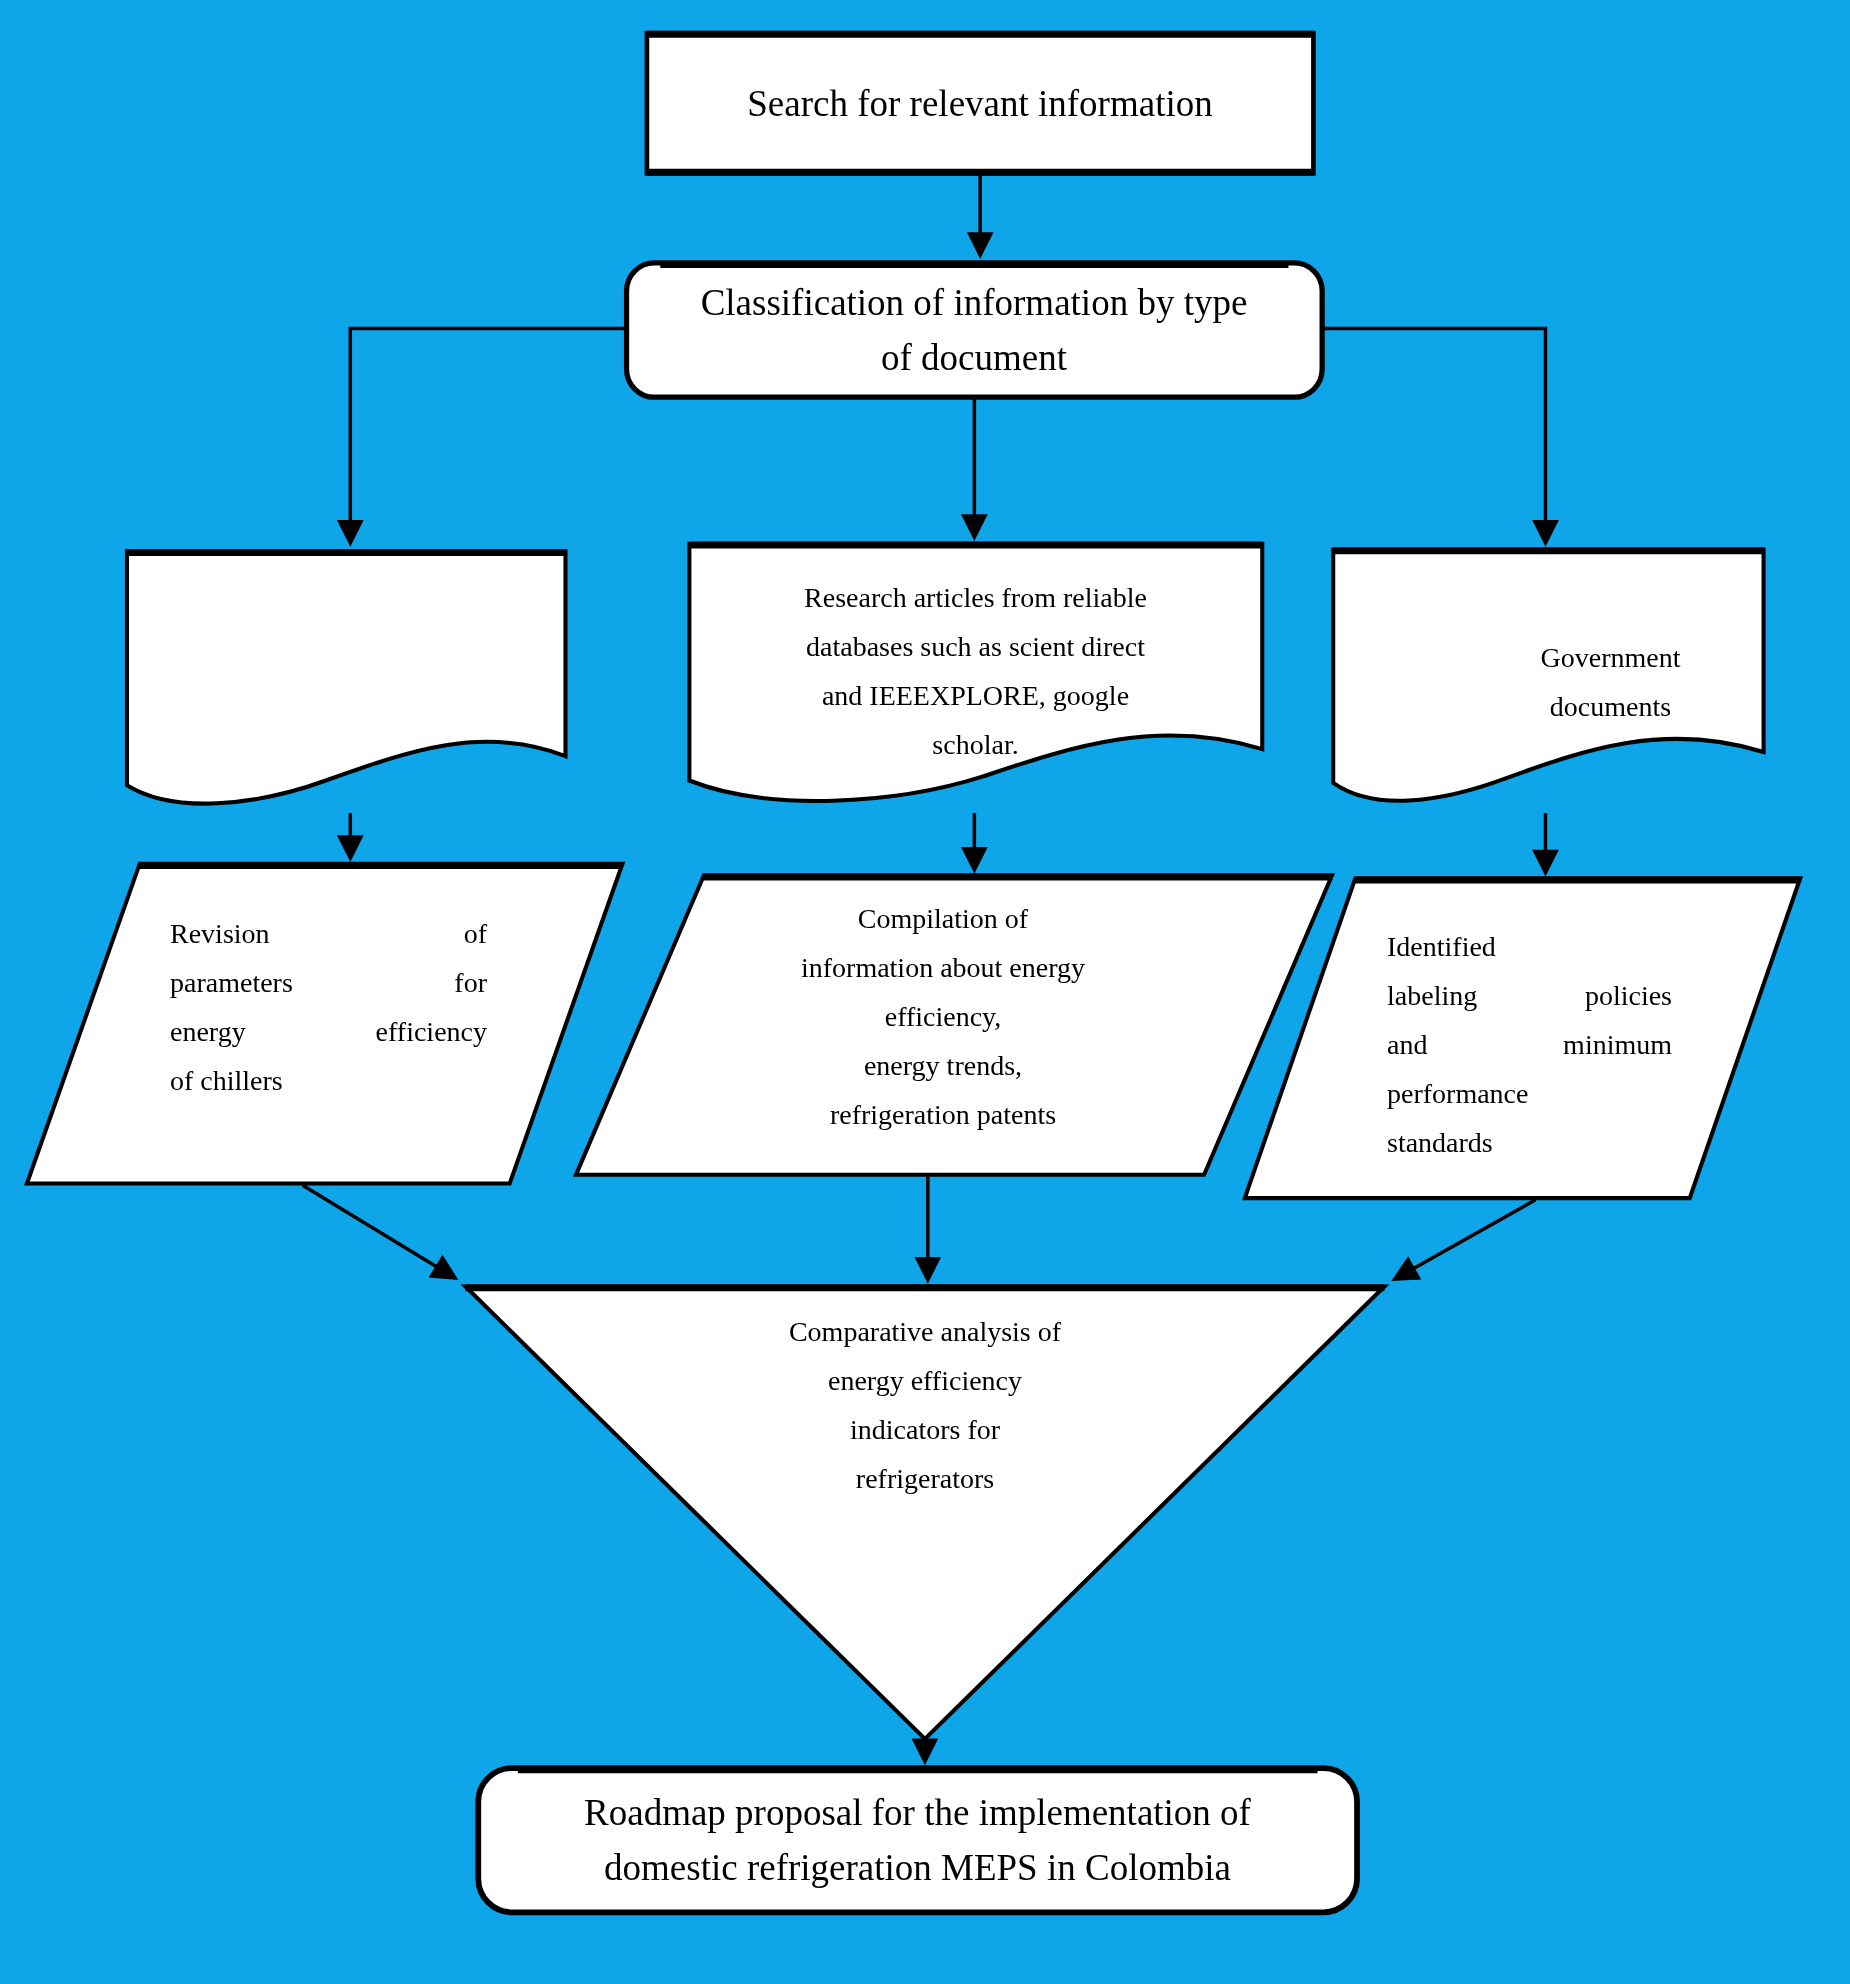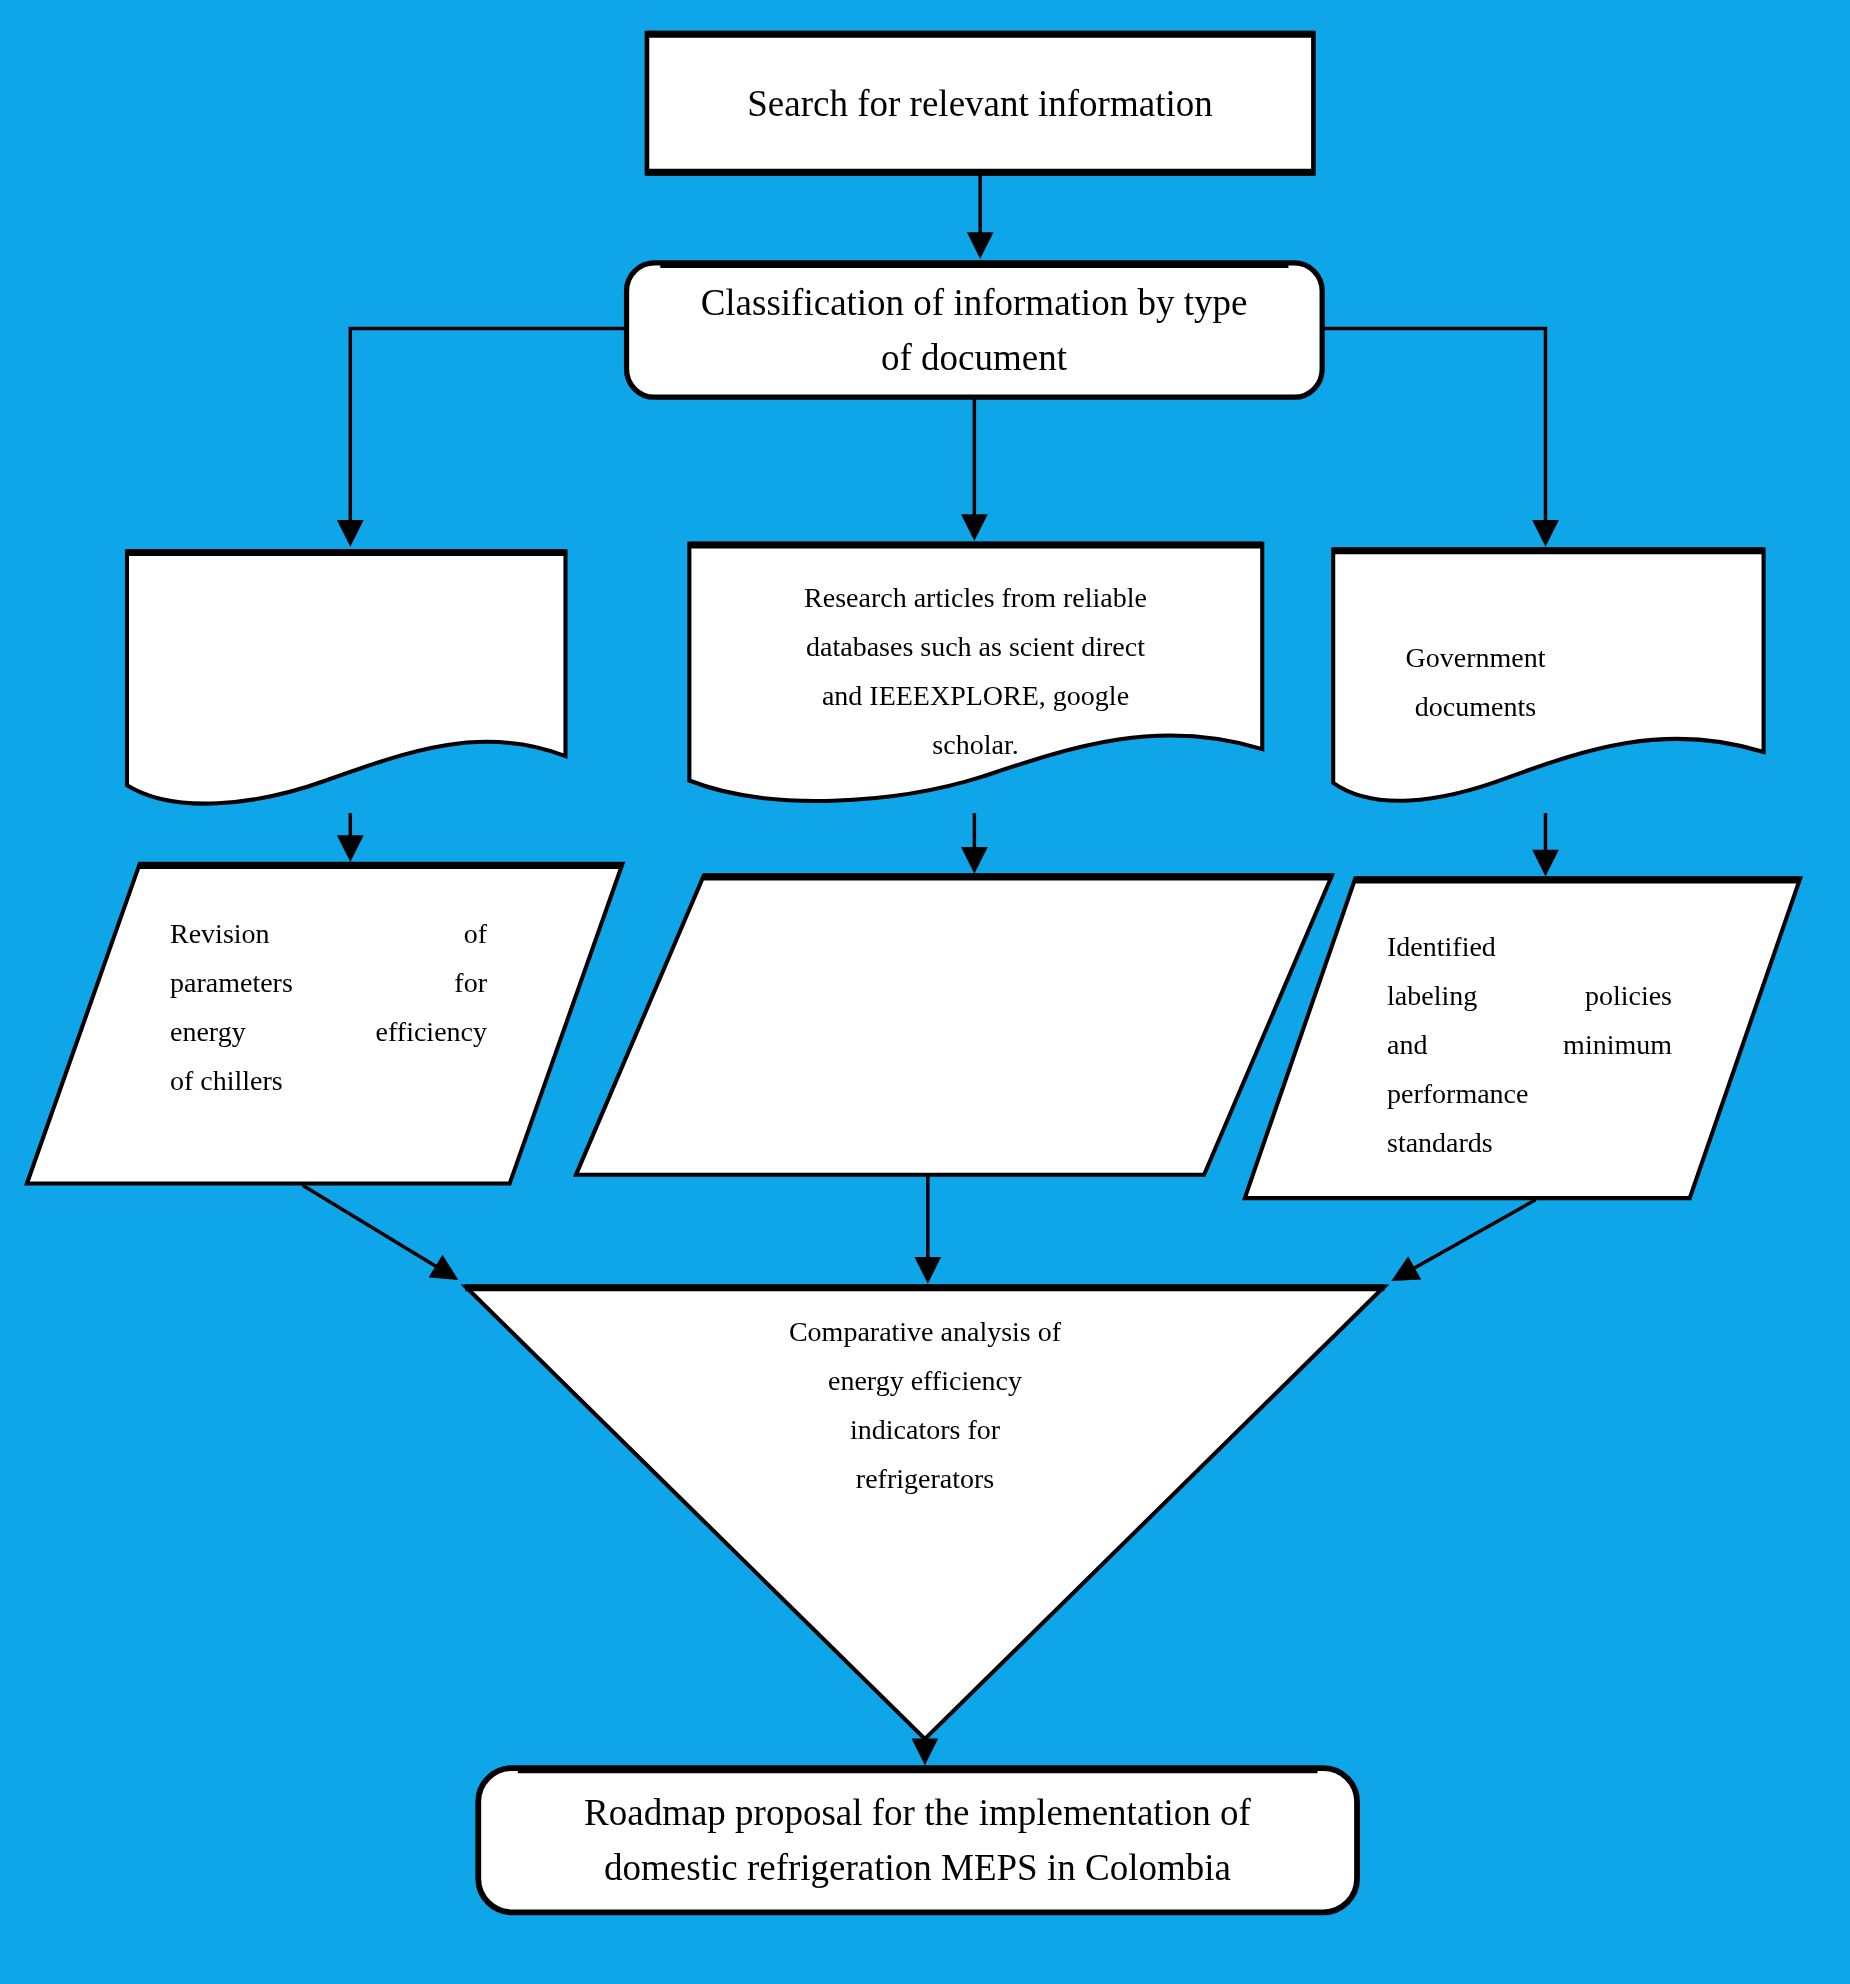--- a/index.html
+++ b/index.html
@@ -100,32 +100,39 @@
   </div>
 
 
   <div class="txt center" style="left:715px;top:573px;width:521px;">
     <div class="cln">Research articles from reliable</div>
     <div class="cln">databases such as scient direct</div>
     <div class="cln">and IEEEXPLORE, google</div>
     <div class="cln">scholar.</div>
   </div>
 
-  <div class="txt center" style="left:1272px;top:633px;width:407px;">
+  <div class="txt center" style="left:1407px;top:633px;width:407px;">
     <div class="cln">Government</div>
     <div class="cln">documents</div>
   </div>
 
   <div class="txt" style="left:170px;top:909px;width:317px;">
     <div class="jln">Revision of</div>
     <div class="jln">parameters for</div>
     <div class="jln">energy efficiency</div>
     <div class="pln">of chillers</div>
   </div>
 
+  <div class="txt center" style="left:696px;top:894px;width:494px;">
+    <div class="cln">Compilation of</div>
+    <div class="cln">information about energy</div>
+    <div class="cln">efficiency,</div>
+    <div class="cln">energy trends,</div>
+    <div class="cln">refrigeration patents</div>
+  </div>
 
   <div class="txt" style="left:1387px;top:922px;width:285px;">
     <div class="pln">Identified</div>
     <div class="jln">labeling policies</div>
     <div class="jln">and minimum</div>
     <div class="pln">performance</div>
     <div class="pln">standards</div>
   </div>
 
   <div class="txt center" style="left:634px;top:1307px;width:582px;">

